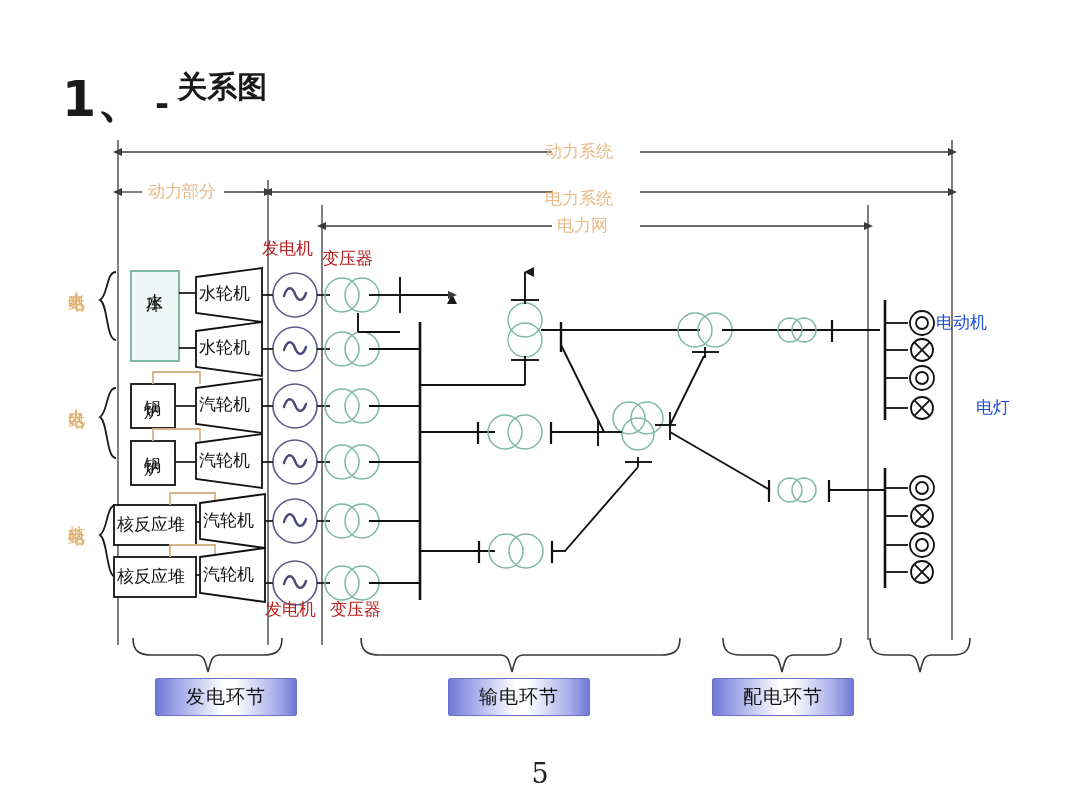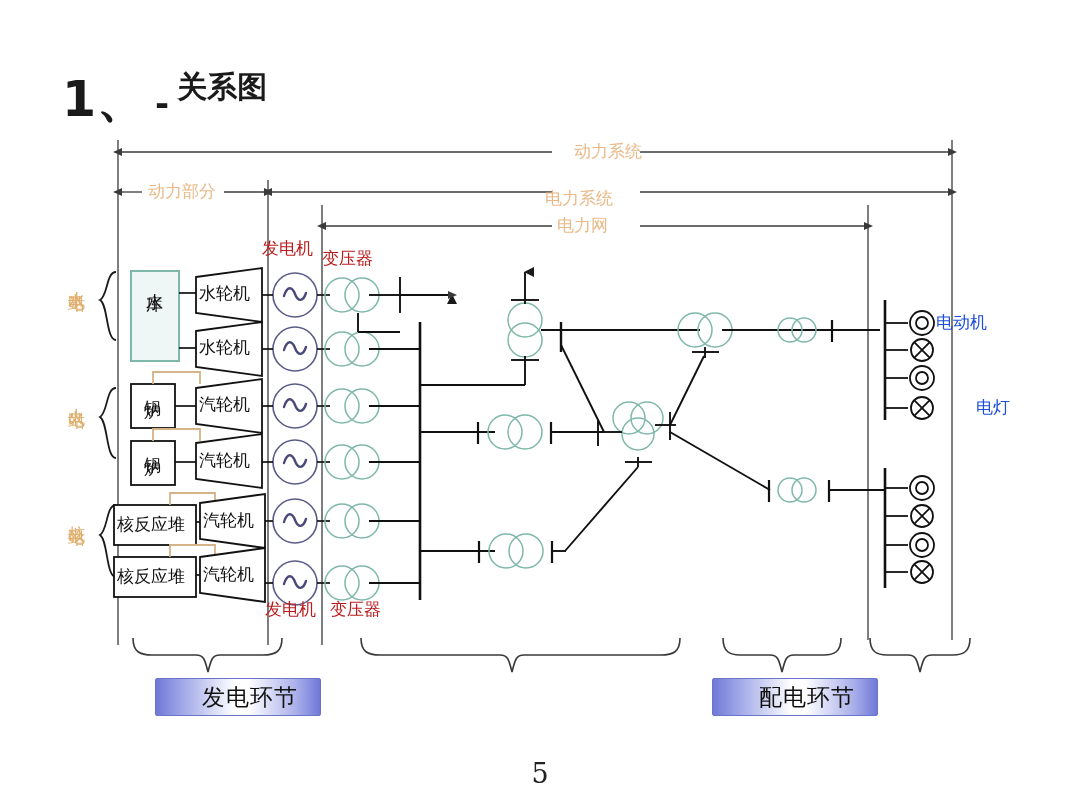--- a/index.html
+++ b/index.html
@@ -22,21 +22,21 @@
   .lbl-teal{color:#b91c1c;font-size:17px;}
   .lbl-tan{color:#1d4ed8;font-size:17px;}
   .lbl-vert{writing-mode:vertical-rl;text-orientation:upright;color:#e0b070;font-size:17px;letter-spacing:2px;}
 
   .boxtext{position:absolute;white-space:nowrap;font-size:17px;color:#111;line-height:1;}
   .boxtext.v{writing-mode:vertical-rl;text-orientation:upright;letter-spacing:1px;}
 
   .stage-box{position:absolute;height:36px;border:1px solid #6a74c8;border-radius:2px;
       background:linear-gradient(to right,#6f79d6 0%,#9aa2e6 14%,#ffffff 48%,#ffffff 56%,#a8aeea 86%,#6f79d6 100%);
       display:flex;align-items:center;justify-content:center;
-      font-size:23px;color:#111;letter-spacing:1px;padding-left:24px;}
+      font-size:19px;color:#111;letter-spacing:1px;}
 </style>
 </head>
 <body>
 
 <div id="stage">
 
   <div class="title-wrap">
     <span class="title-main">1、</span>
     <span class="title-dash">-</span>
     <span class="title-sub">关系图</span>
@@ -363,21 +363,21 @@
       </g>
 
     <g fill="none" stroke="#3a3a3a" stroke-width="1.6">
       <path d="M133,638 C133,652 140,655 152,655 L196,655 C204,655 205,660 208,672 C211,660 212,655 220,655 L263,655 C275,655 282,652 282,638"></path>
       <path d="M361,638 C361,652 368,655 380,655 L500,655 C508,655 509,660 512,672 C515,660 516,655 524,655 L661,655 C673,655 680,652 680,638"></path>
       <path d="M723,638 C723,652 730,655 740,655 L770,655 C778,655 779,660 782,672 C785,660 786,655 794,655 L824,655 C834,655 841,652 841,638"></path>
       <path d="M870,638 C870,652 877,655 887,655 L908,655 C916,655 917,660 920,672 C923,660 924,655 932,655 L953,655 C963,655 970,652 970,638"></path>
     </g>
   </svg>
 
-  <div class="lbl lbl-span" style="left:574px;top:143px;">动力系统</div>
+  <div class="lbl lbl-span" style="left:545px;top:143px;">动力系统</div>
   <div class="lbl lbl-span" style="left:148px;top:183px;">动力部分</div>
   <div class="lbl lbl-span" style="left:545px;top:190px;">电力系统</div>
   <div class="lbl lbl-span" style="left:557px;top:217px;">电力网</div>
 
   <div class="lbl lbl-vert" style="left:68px;top:278px;">水电站</div>
   <div class="lbl lbl-vert" style="left:68px;top:395px;">火电站</div>
   <div class="lbl lbl-vert" style="left:68px;top:512px;">核电站</div>
 
   <div class="boxtext v" style="left:146px;top:280px;">水库</div>
   <div class="boxtext v" style="left:144px;top:387px;">锅炉</div>
@@ -394,17 +394,18 @@
 
   <div class="lbl lbl-teal" style="left:262px;top:240px;">发电机</div>
   <div class="lbl lbl-teal" style="left:322px;top:250px;">变压器</div>
   <div class="lbl lbl-teal" style="left:265px;top:601px;">发电机</div>
   <div class="lbl lbl-teal" style="left:330px;top:601px;">变压器</div>
 
   <div class="lbl lbl-tan" style="left:936px;top:314px;">电动机</div>
   <div class="lbl lbl-tan" style="left:936px;top:399px;margin-left:40px;">电灯</div>
 
   <div class="stage-box" style="left:155px;top:678px;width:140px;">发电环节</div>
+  <div class="stage-box" style="left:448px;top:678px;width:140px;">输电环节</div>
   <div class="stage-box" style="left:712px;top:678px;width:140px;">配电环节</div>
 
   <div class="page-num">5</div>
 
 </div>
 
 </body></html>

